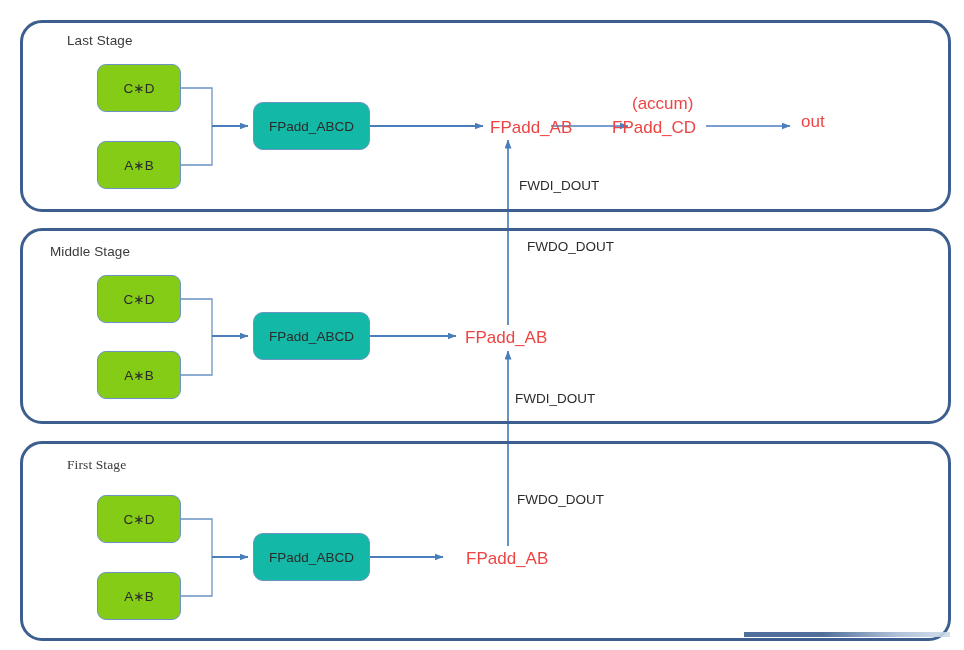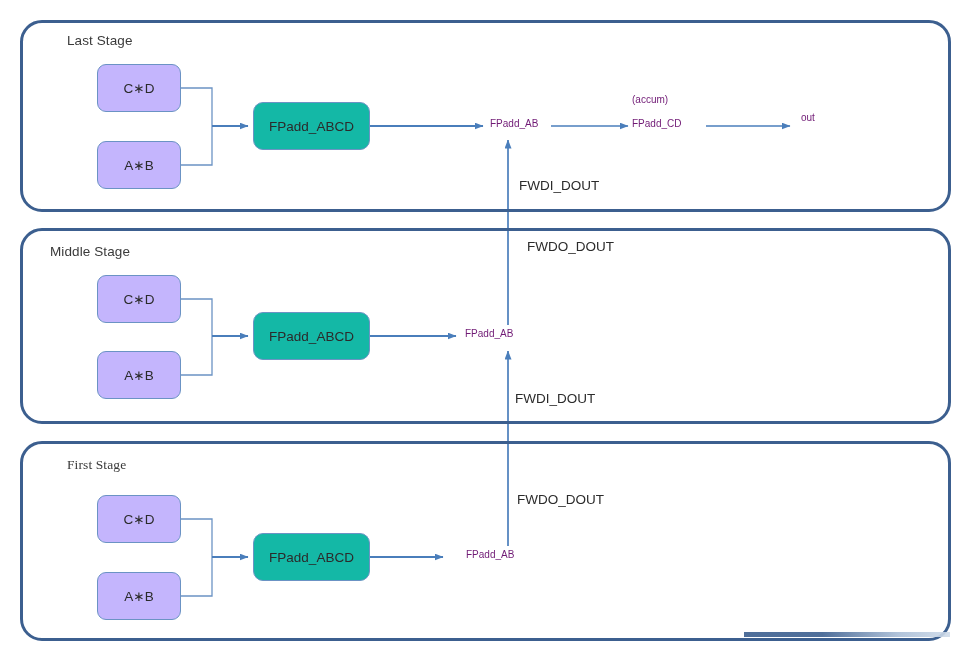--- a/index.html
+++ b/index.html
@@ -31,39 +31,39 @@
     position: absolute;
     font-size: 13.5px;
     color: #3a3a3a;
     white-space: nowrap;
     letter-spacing: 0.1px;
   }
   
   .node-box {
     position: absolute;
     box-sizing: border-box;
-    background: #c4b5fd;
+    background: #84cc16;
     border: 1.4px solid #6b93c4;
     border-radius: 9px;
     display: flex;
     align-items: center;
     justify-content: center;
     font-size: 13.5px;
     color: #2b2b2b;
     white-space: nowrap;
   }
   .node-box.unit {
     border-radius: 10px;
     background: #14b8a6;
   }
   
   .text-label {
     position: absolute;
-    font-size: 10px;
-    color: #701a75;
+    font-size: 17px;
+    color: #ef4444;
     white-space: nowrap;
   }
   .signal-label {
     position: absolute;
     font-size: 13.5px;
     color: #2b2b2b;
     white-space: nowrap;
   }
   
   #wires {
@@ -152,21 +152,21 @@
   <div class="stage" style="left:20px; top:20px; width:931px; height:192px;"></div>
   <div class="stage-title" style="left:67px; top:33px;">Last Stage</div>
 
   <div class="node-box" style="left:97px; top:64px; width:84px; height:48px;">C∗D</div>
   <div class="node-box" style="left:97px; top:141px; width:84px; height:48px;">A∗B</div>
   <div class="node-box unit" style="left:253px; top:102px; width:117px; height:48px;">FPadd_ABCD</div>
 
   <div class="text-label" style="left:490px; top:118px;">FPadd_AB</div>
 
   <div class="text-label" style="left:632px; top:94px;">(accum)</div>
-  <div class="text-label" style="left:632px; top:118px;">FPadd_CD</div>
+  <div class="text-label" style="left:612px; top:118px;">FPadd_CD</div>
 
   <div class="text-label" style="left:801px; top:112px;">out</div>
 
   <div class="signal-label" style="left:519px; top:178px;">FWDI_DOUT</div>
 
   <div class="stage" style="left:20px; top:228px; width:931px; height:196px;"></div>
   <div class="stage-title" style="left:50px; top:244px;">Middle Stage</div>
 
   <div class="signal-label" style="left:527px; top:239px;">FWDO_DOUT</div>
 

